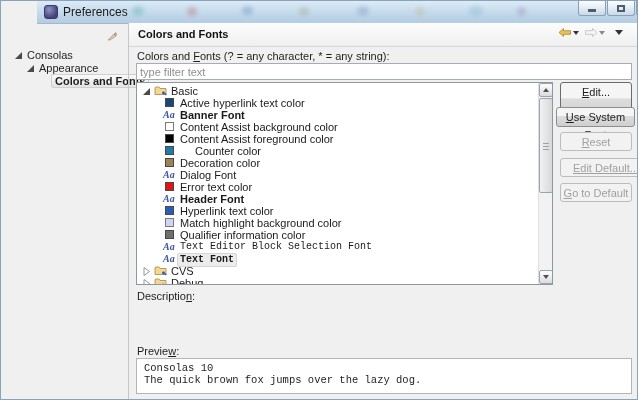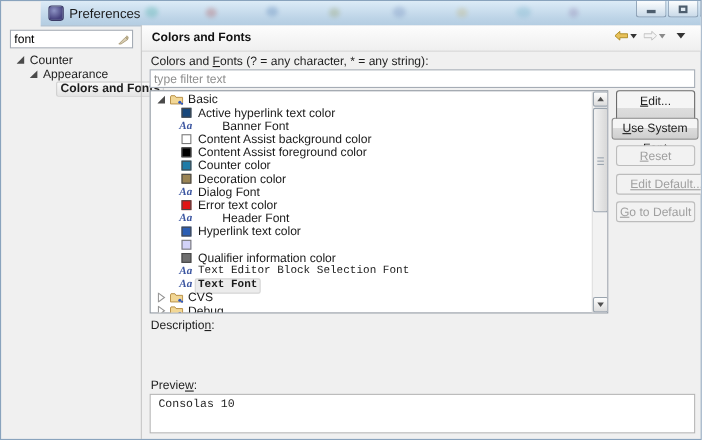--- a/index.html
+++ b/index.html
@@ -39,21 +39,21 @@
   .caret.dis{border-top-color:#8a8a8a;}
   .caret.big{border-left-width:4px;border-right-width:4px;border-top-width:5px;margin-left:8px;}
   
   .flabel{position:absolute;font-size:11px;color:#1e1e1e;white-space:nowrap;}
   #main-filter{position:absolute;left:135px;top:62px;width:496px;height:17px;border:1px solid #a5acb5;
     background:#fff;font-size:11px;padding:1px 3px;box-sizing:border-box;color:#333;font-family:"Liberation Sans",sans-serif;}
   #main-filter::placeholder{color:#8f8f8f;opacity:1;}
   #font-list{position:absolute;left:135px;top:81px;width:417px;height:203px;background:#fff;
     border:1px solid #8f97a0;box-sizing:border-box;overflow:hidden;}
   .trow{position:absolute;left:0;width:398px;height:12px;font-size:11px;line-height:12px;color:#1a1a1a;white-space:nowrap;}
-  .trow .bold{font-weight:normal;margin-left:22px;}
+  .trow .bold{font-weight:bold;}
   .trow .mono{font-family:"Liberation Mono","DejaVu Sans Mono",monospace;font-size:10px;}
   .trow .sel{background:#ececec;border:1px solid #d5d5d5;border-radius:2px;padding:0 2px;margin-left:-3px;font-weight:bold;}
   .swatch{position:absolute;width:9px;height:9px;box-sizing:border-box;border:1px solid #555;}
   .aa{position:absolute;font-family:"Liberation Serif",serif;font-style:italic;font-weight:bold;
     font-size:10px;color:#3b55a0;line-height:11px;}
   .tlabel{position:absolute;}
   
   #vscroll{position:absolute;left:401px;top:0;width:14px;height:201px;background:#f2f2f2;border-left:1px solid #e0e0e0;}
   .sbtn{position:absolute;left:0;width:14px;height:14px;background:linear-gradient(#fefefe,#dcdcdc);
     border:1px solid #9aa4ae;border-radius:2px;box-sizing:border-box;display:flex;align-items:center;justify-content:center;}
@@ -96,29 +96,28 @@
         </div>
       <div class="wbtn">
           <div class="glyph-max"></div>
         </div>
       <div class="wbtn" style="width:34px">
           <div class="glyph-close">✕</div>
         </div>
     </div>
   </div>
 
-  <input id="side-filter" value="font" style="">
   <svg id="side-filter-clear" viewBox="0 0 10 10">
     <path d="M1 9 L7 3 L9 5 L3 9 Z" fill="#d8cdb2" stroke="#a89a78" stroke-width="0.8"></path>
     <path d="M7 3 L8.5 1.5 L10 3 L9 5 Z" fill="#b8ab88" stroke="#a89a78" stroke-width="0.6"></path>
   </svg>
   <div id="sidebar-tree">
       <div class="stree-row" style="top: 2px; left: 14px;"><svg width="8" height="9" style="vertical-align:-1px;margin-right:4px">
           <polygon points="7,1 7,8 0,8" fill="#4a4a4a"></polygon>
-        </svg><span class="stree-label">Counter</span></div>
+        </svg><span class="stree-label">Consolas</span></div>
       <div class="stree-row" style="top: 15px; left: 26px;"><svg width="8" height="9" style="vertical-align:-1px;margin-right:4px">
           <polygon points="7,1 7,8 0,8" fill="#4a4a4a"></polygon>
         </svg><span class="stree-label">Appearance</span></div>
       <div class="stree-row" style="top: 28px; left: 38px;"><span style="display:inline-block;width:12px"></span><span class="stree-label ssel">Colors and Fonts</span></div>
     </div>
   <div id="vsash"></div>
 
   <div id="rheader">
     <div id="rheader-title">Colors and Fonts</div>
     <div id="nav">
@@ -161,21 +160,21 @@
         <div class="trow" style="top: 38px;">
           <span class="swatch" style="left:28px;top:1px;background:#ffffff;border-color:#7a7a7a"></span>
           <span class="tlabel" style="left:43px">Content Assist background color</span>
         </div>
         <div class="trow" style="top: 50px;">
           <span class="swatch" style="left:28px;top:1px;background:#000000;border-color:#484848"></span>
           <span class="tlabel" style="left:43px">Content Assist foreground color</span>
         </div>
         <div class="trow" style="top: 62px;">
           <span class="swatch" style="left:28px;top:1px;background:#1e7ca8;border-color:#484848"></span>
-          <span class="tlabel" style="left:43px">Counter color</span>
+          <span class="tlabel" style="left:58px">Counter color</span>
         </div>
         <div class="trow" style="top: 74px;">
           <span class="swatch" style="left:28px;top:1px;background:#9a8454;border-color:#484848"></span>
           <span class="tlabel" style="left:43px">Decoration color</span>
         </div>
         <div class="trow" style="top: 86px;">
           <span class="aa" style="left:26px;top:0">Aa</span>
           <span class="tlabel" style="left:43px">Dialog Font</span>
         </div>
         <div class="trow" style="top: 98px;">
@@ -185,20 +184,21 @@
         <div class="trow" style="top: 110px;">
           <span class="aa" style="left:26px;top:0">Aa</span>
           <span class="tlabel bold" style="left:43px">Header Font</span>
         </div>
         <div class="trow" style="top: 122px;">
           <span class="swatch" style="left:28px;top:1px;background:#2a5db4;border-color:#484848"></span>
           <span class="tlabel" style="left:43px">Hyperlink text color</span>
         </div>
         <div class="trow" style="top: 134px;">
           <span class="swatch" style="left:28px;top:1px;background:#d2d2f8;border-color:#7a7a7a"></span>
+          <span class="tlabel" style="left:43px">Match highlight background color</span>
         </div>
         <div class="trow" style="top: 146px;">
           <span class="swatch" style="left:28px;top:1px;background:#6f6f6f;border-color:#484848"></span>
           <span class="tlabel" style="left:43px">Qualifier information color</span>
         </div>
         <div class="trow" style="top: 158px;">
           <span class="aa" style="left:26px;top:0">Aa</span>
           <span class="tlabel mono" style="left:43px">Text Editor Block Selection Font</span>
         </div>
         <div class="trow" style="top: 170px;">
@@ -247,15 +247,16 @@
       <div class="btn disabled" style="left: 559px; top: 131px; width: 72px; height: 19px;"><u>R</u>eset</div>
       <div class="btn disabled" style="left: 559px; top: 157px; width: 92px; height: 19px; text-decoration: underline;">Edit Default...</div>
       <div class="btn disabled" style="left: 559px; top: 182px; width: 72px; height: 19px;"><u>G</u>o to Default</div>
     </div>
 
   <div class="flabel" style="left:136px;top:289px">Descriptio<u>n</u>:</div>
 
   <div class="flabel" style="left:136px;top:344px">Previe<u>w</u>:</div>
   <div class="box" id="preview-box" style="left:135px;top:357px;width:496px;height:36px;padding:3px 7px">
     <div>Consolas 10</div>
+    <div>The quick brown fox jumps over the lazy dog.</div>
   </div>
 
 </div>
 
 </body></html>

